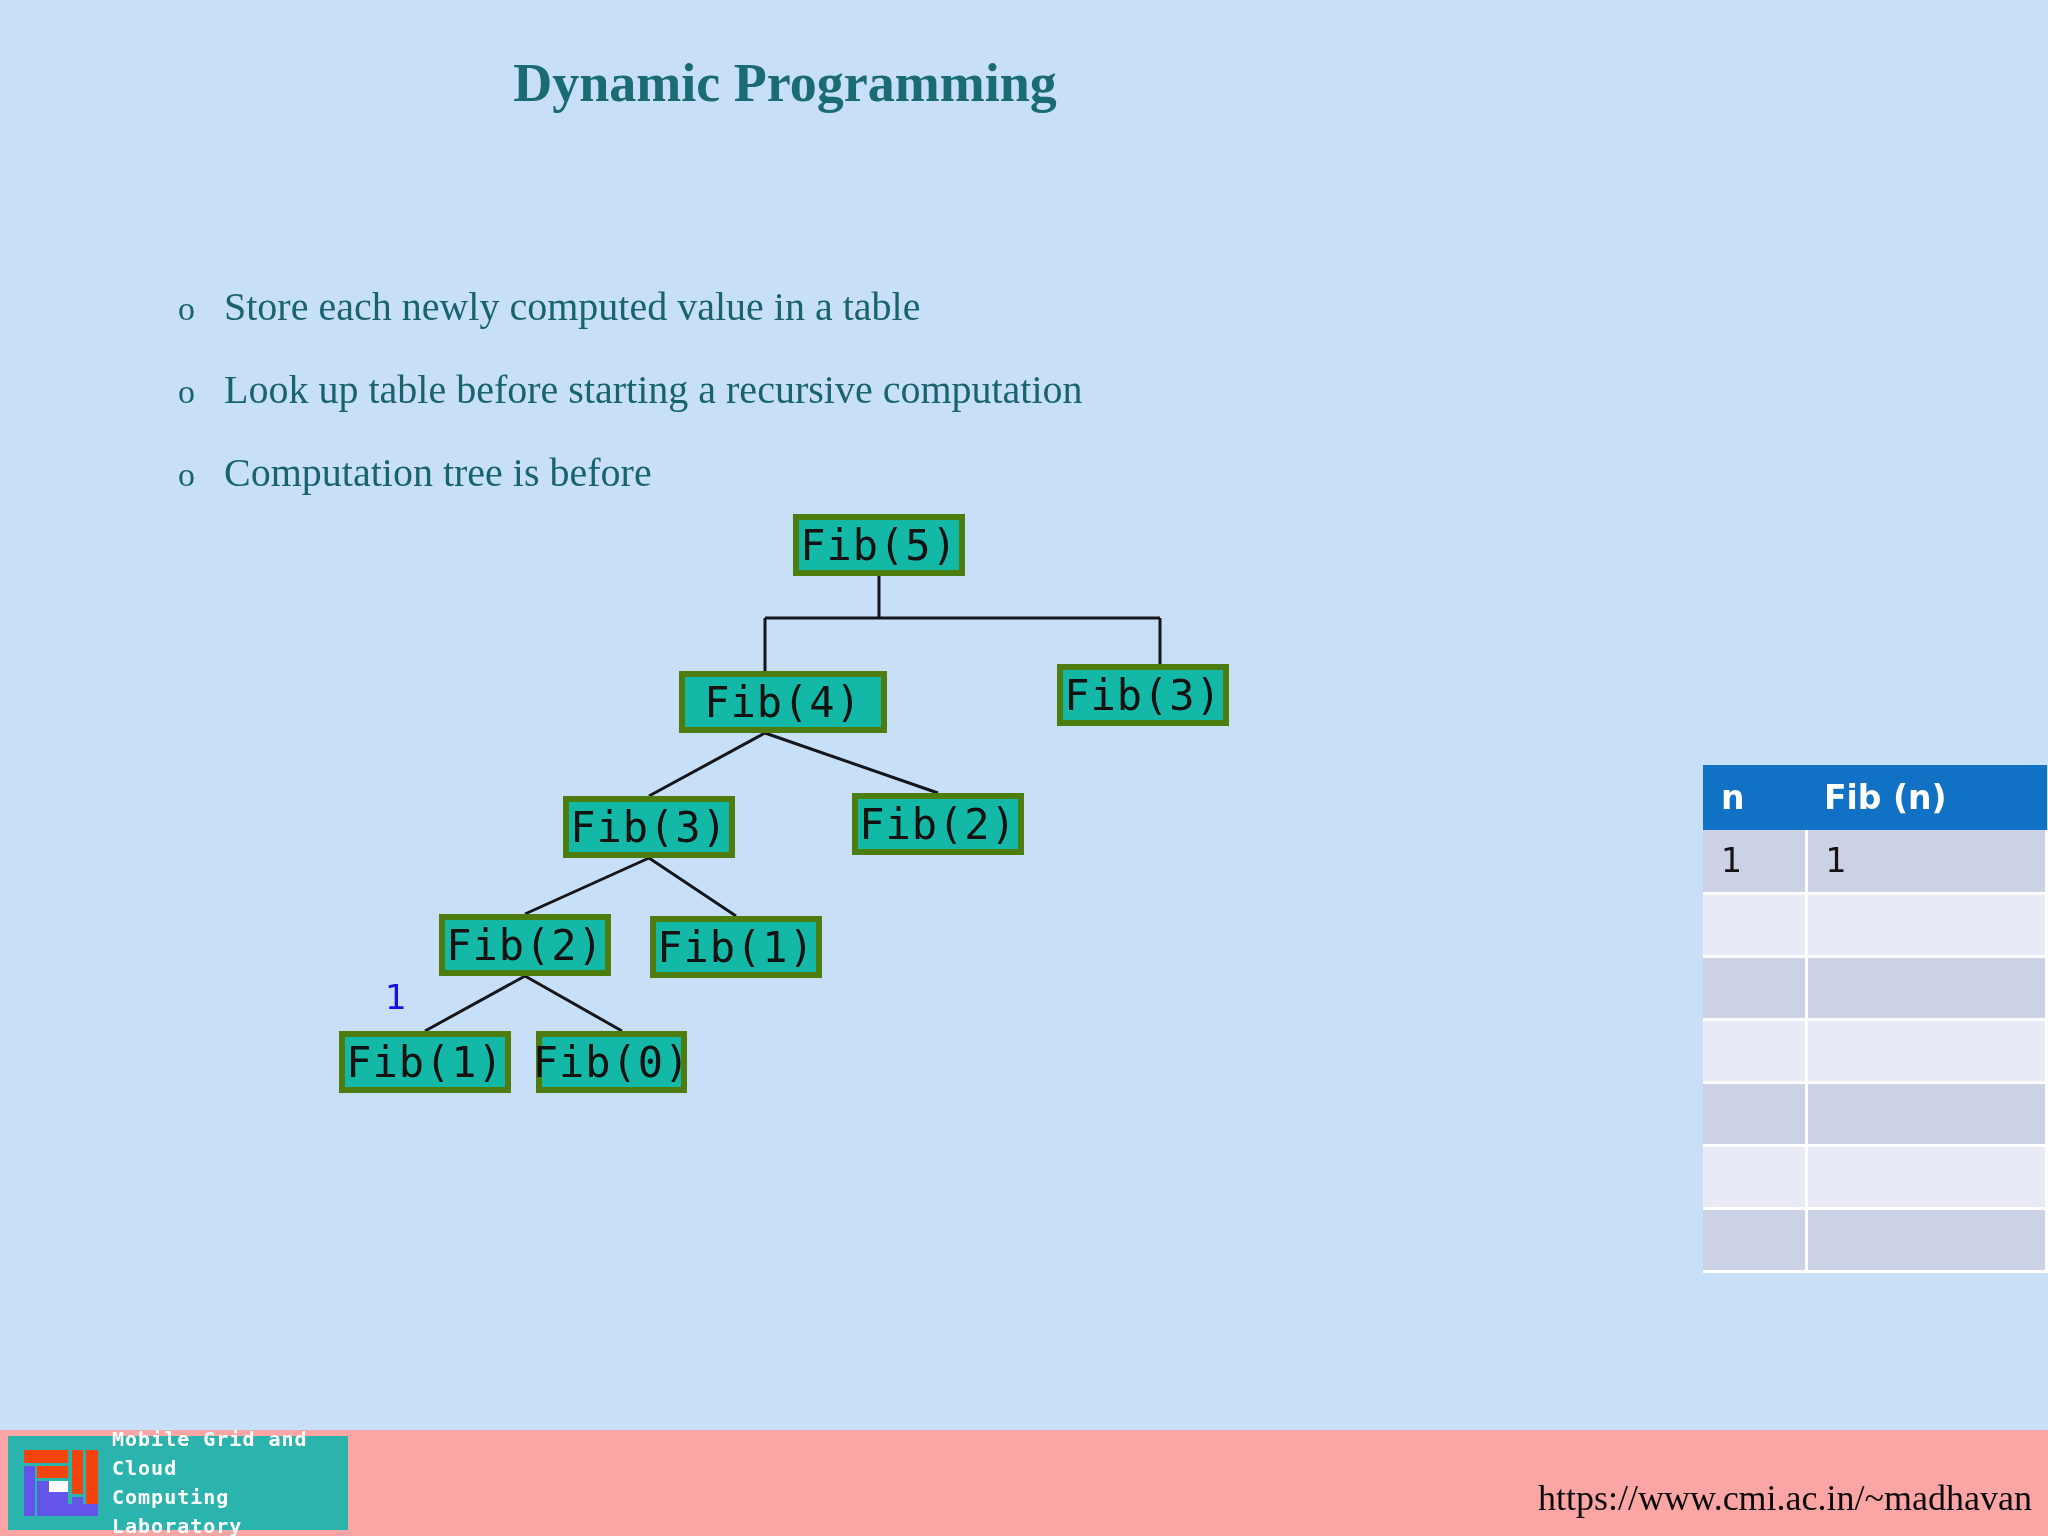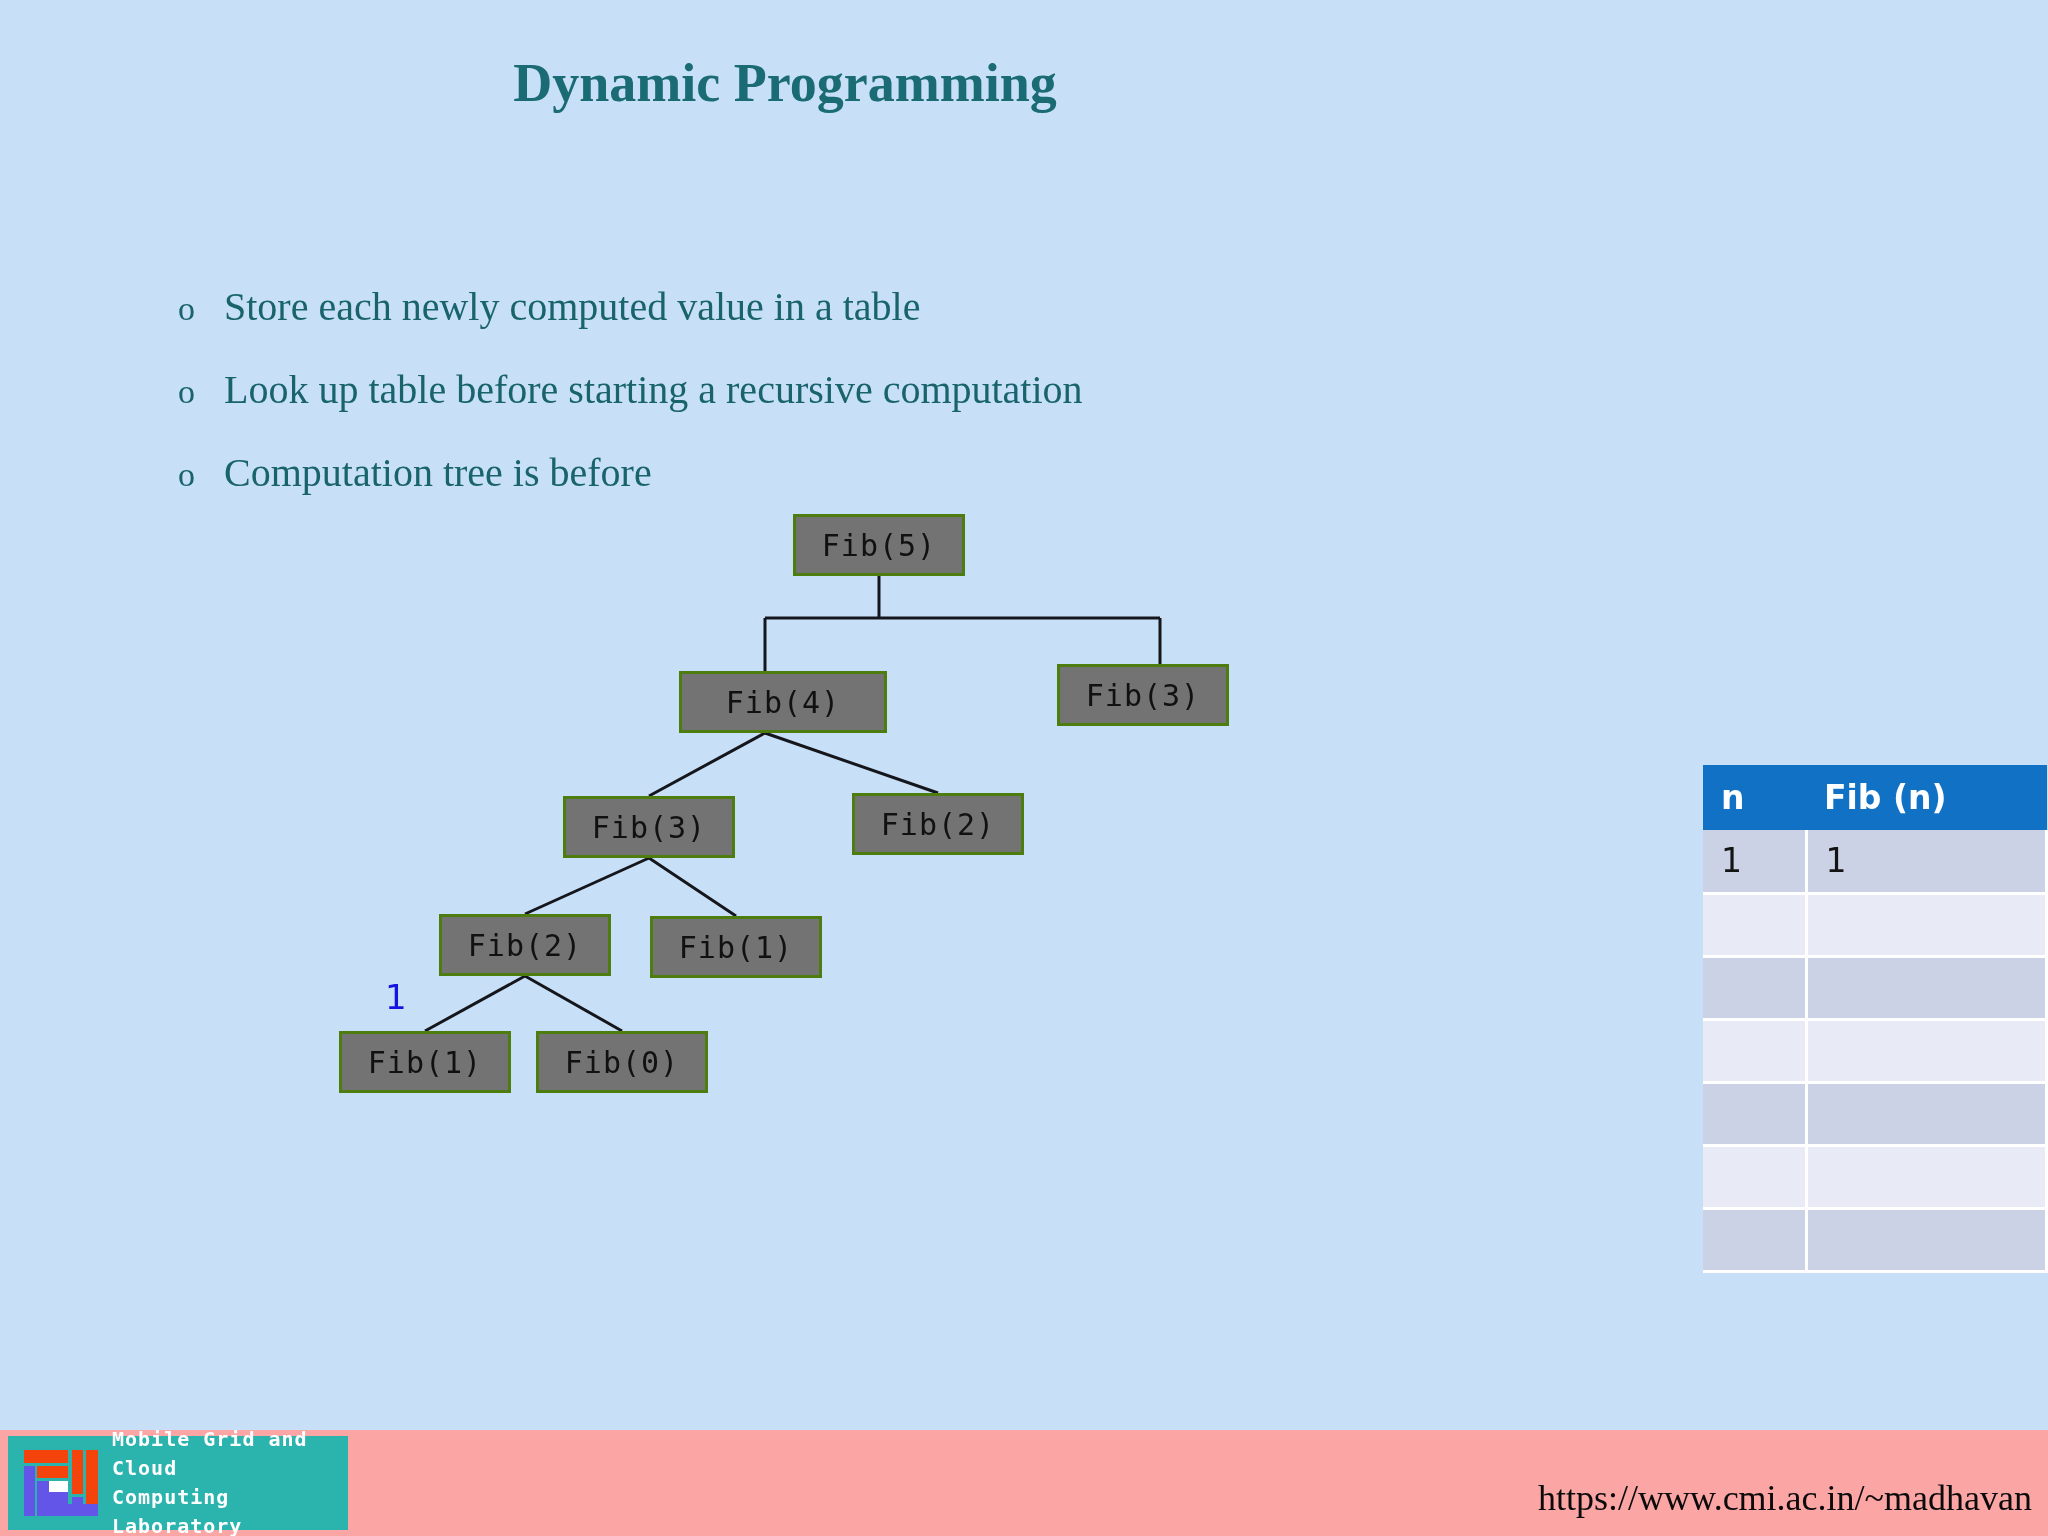--- a/index.html
+++ b/index.html
@@ -75,25 +75,25 @@
 
   
   .tree-layer {
     position: absolute;
     left: 0; top: 0;
     width: 2048px; height: 1536px;
     pointer-events: none;
   }
   .node {
     position: absolute;
-    background: #737373;
-    border: 3px solid #4d7c0f;
+    background: #14b8a6;
+    border: 6px solid #4d7c0f;
     box-sizing: border-box;
     font-family: "DejaVu Sans Mono", "Liberation Mono", monospace;
-    font-size: 30px;
+    font-size: 42px;
     color: #111111;
     display: flex;
     align-items: center;
     justify-content: center;
     letter-spacing: 1px;
     z-index: 3;
   }
   .edge-label {
     position: absolute;
     color: #1414e0;
@@ -235,21 +235,21 @@
 
   <div id="tree-nodes">
       <div class="node" style="left: 793px; top: 514px; width: 172px; height: 62px;">Fib(5)</div>
       <div class="node" style="left: 679px; top: 671px; width: 208px; height: 62px;">Fib(4)</div>
       <div class="node" style="left: 1057px; top: 664px; width: 172px; height: 62px;">Fib(3)</div>
       <div class="node" style="left: 563px; top: 796px; width: 172px; height: 62px;">Fib(3)</div>
       <div class="node" style="left: 852px; top: 793px; width: 172px; height: 62px;">Fib(2)</div>
       <div class="node" style="left: 439px; top: 914px; width: 172px; height: 62px;">Fib(2)</div>
       <div class="node" style="left: 650px; top: 916px; width: 172px; height: 62px;">Fib(1)</div>
       <div class="node" style="left: 339px; top: 1031px; width: 172px; height: 62px;">Fib(1)</div>
-      <div class="node" style="left: 536px; top: 1031px; width: 172px; height: 62px;">Fib(0)</div>
+      <div class="node" style="left: 536px; top: 1031px; width: 151px; height: 62px;">Fib(0)</div>
       <div class="edge-label" style="left: 385px; top: 977px; color: rgb(20, 20, 224);">1</div>
     </div>
 
   <table class="fib-table">
     <thead>
       <tr>
         <th class="c-n hdr-sep">n</th>
         <th>Fib (n)</th>
       </tr>
     </thead>

